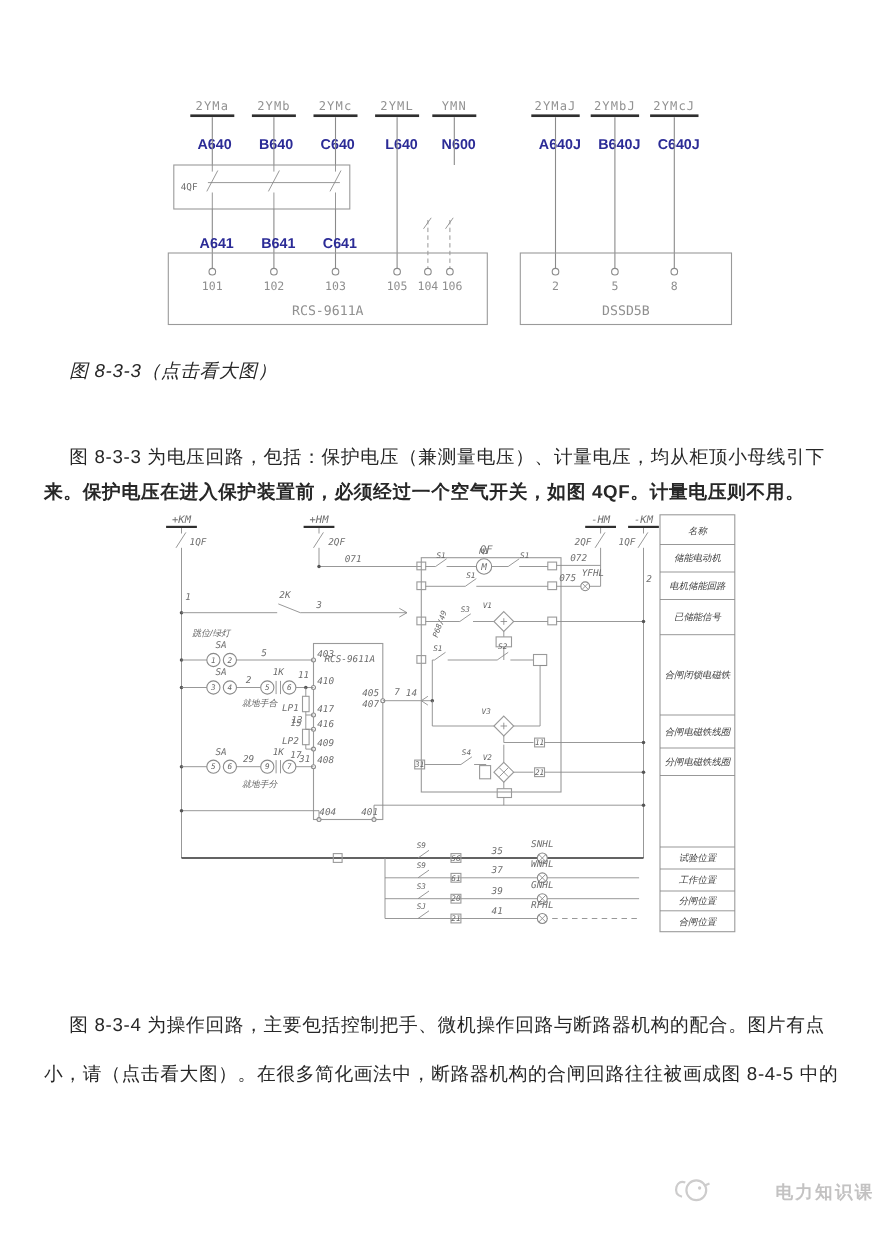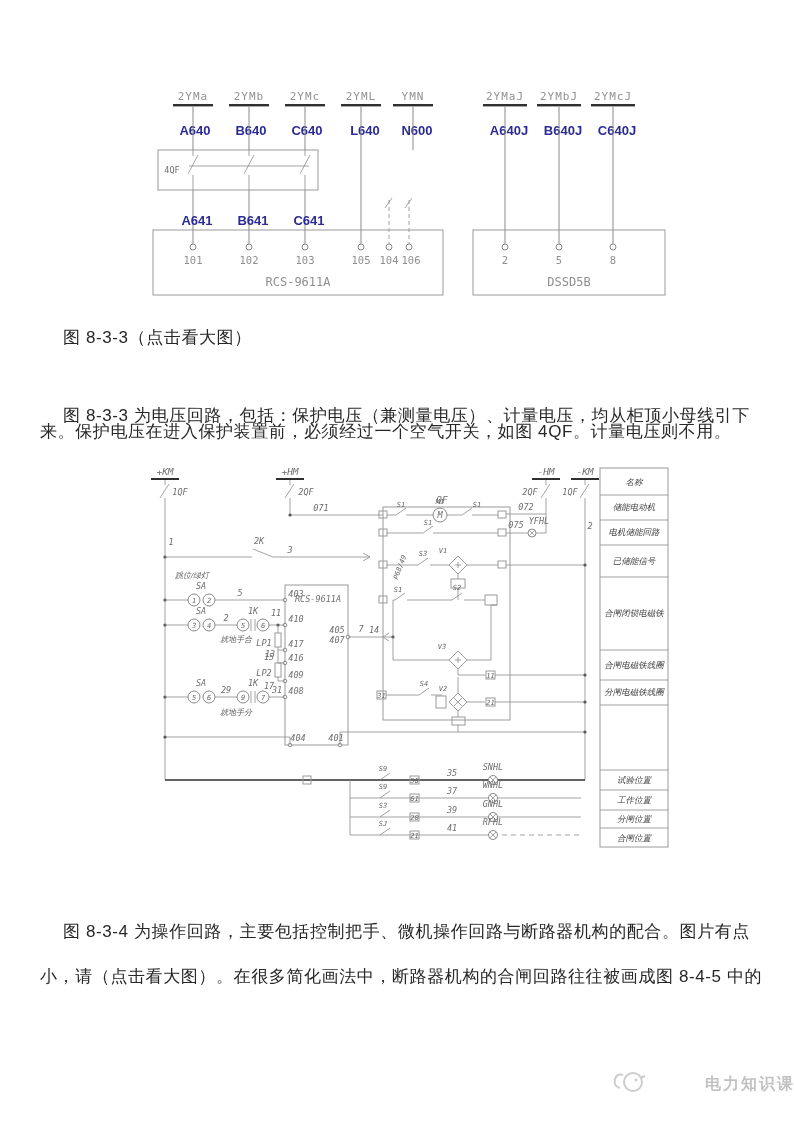--- a/index.html
+++ b/index.html
@@ -108,23 +108,23 @@
           <circle class="term" cx="414" cy="159" r="3"></circle>
           <circle class="term" cx="468" cy="159" r="3"></circle>
       <text class="td" x="360" y="176">2</text>
       <text class="td" x="414" y="176">5</text>
       <text class="td" x="468" y="176">8</text>
       <text class="td" x="424" y="198" style="font-size:12px">DSSD5B</text>
     </g>
   </svg>
   </div>
 
-  <div class="cap" style="left:63px;top:326px;">图 8-3-3（点击看大图）</div>
+  <div class="cap" style="left:63px;top:326px;font-style:italic;">图 8-3-3（点击看大图）</div>
   <div class="para" style="left:63px;top:368px;margin-top:36px;">图 8-3-3 为电压回路，包括：保护电压（兼测量电压）、计量电压，均从柜顶小母线引下</div>
-  <div class="para" style="left:40px;top:420px;">来。保护电压在进入保护装置前，必须经过一个空气开关，如图 4QF。计量电压则不用。</div>
+  <div class="para" style="left:40px;top:436px;font-weight:bold;">来。保护电压在进入保护装置前，必须经过一个空气开关，如图 4QF。计量电压则不用。</div>
 
   <div class="figwrap" style="left:140px;top:465px;width:532px;height:395px;font-style:italic;">
   <svg width="532" height="395" viewBox="0 0 532 395" xmlns="http://www.w3.org/2000/svg">
 
     <g>
       <text class="ts" x="25" y="10" style="font-size:9.5px">+KM</text>
       <rect class="bar" x="11" y="13" width="28" height="2"></rect>
       <text class="ts" x="150" y="10" style="font-size:9.5px">+HM</text>
       <rect class="bar" x="136" y="13" width="28" height="2"></rect>
       <text class="ts" x="406" y="10" style="font-size:9.5px">-HM</text>

